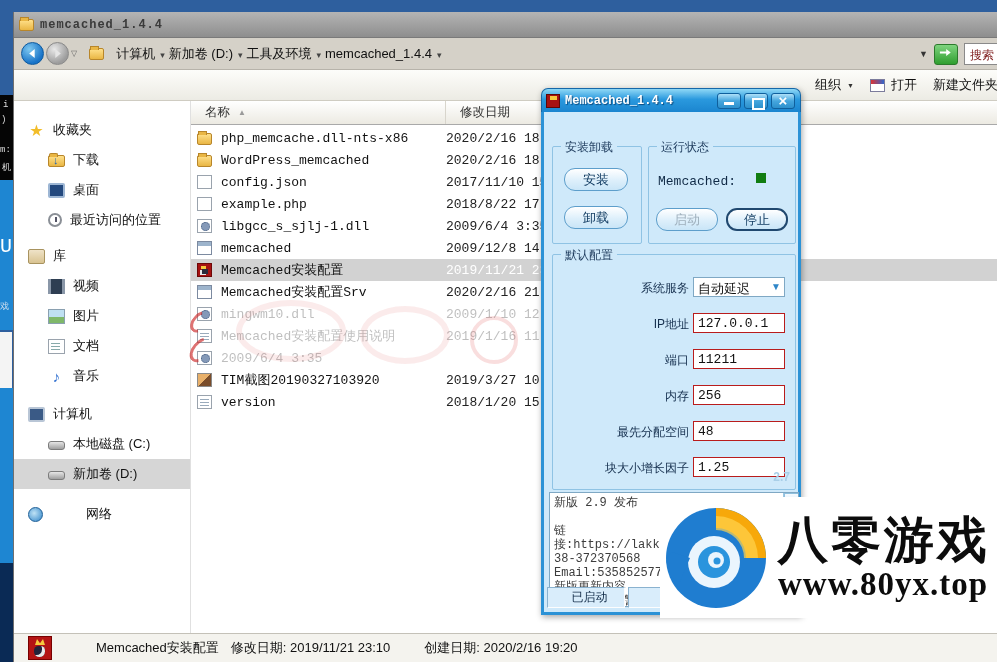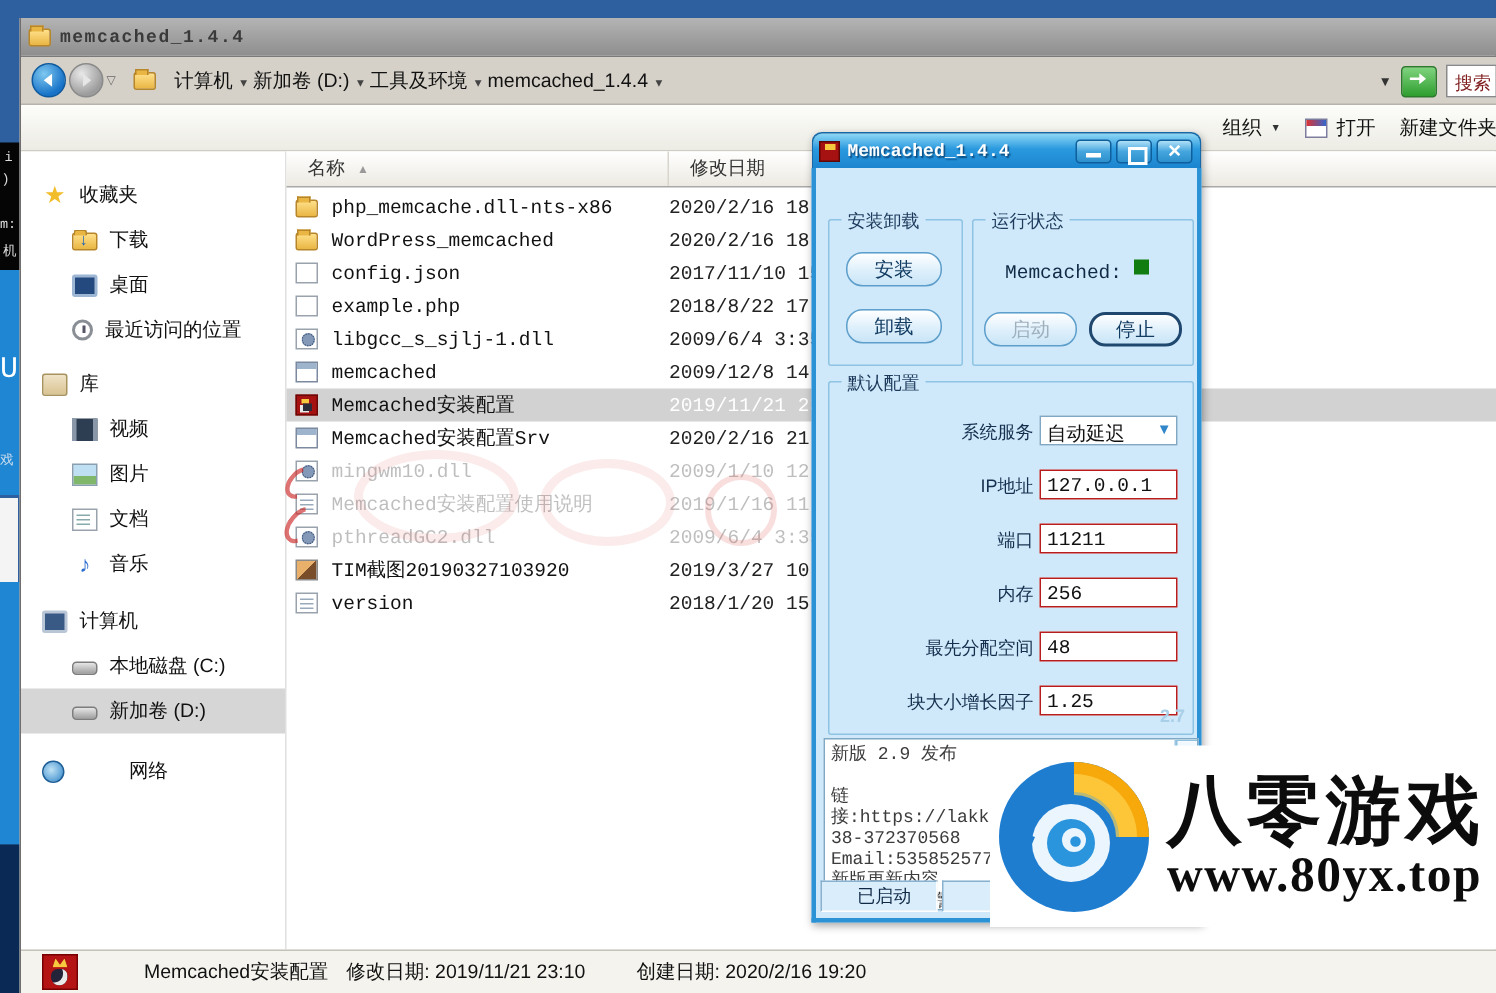--- a/index.html
+++ b/index.html
@@ -125,21 +125,21 @@
   .g-status { left:104px; top:34px; width:148px; height:98px; }
   .g-config { left:8px; top:142px; width:244px; height:236px; }
   .xbtn { position:absolute; border:1px solid #5d9ecb; border-radius:11px; background:linear-gradient(#ffffff,#ddeffb 55%,#c9e5f7);
     color:#123c62; font-size:13px; display:flex; align-items:center; justify-content:center; }
   .xbtn.disabled { color:#9fb0bd; }
   .xbtn.default { border:2px solid #20486f; }
   .b-install { left:20px; top:56px; width:64px; height:23px; }
   .b-uninst { left:20px; top:94px; width:64px; height:23px; }
   .b-start { left:112px; top:96px; width:62px; height:23px; }
   .b-stop { left:182px; top:96px; width:62px; height:23px; }
-  .svc-label { position:absolute; left:126px; top:62px; font:13px "Liberation Mono",monospace; color:#102a46; }
+  .svc-label { position:absolute; left:114px; top:62px; font:13px "Liberation Mono",monospace; color:#102a46; }
   .svc-light { position:absolute; left:212px; top:61px; width:10px; height:10px; background:#117d11; }
   .cfgrow { position:absolute; left:0; width:244px; height:20px; }
   .cfglabel { position:absolute; right:108px; top:3px; white-space:nowrap; color:#152f4e; }
   .cfginput { position:absolute; left:140px; top:0; width:92px; height:20px; background:#fff; border:1px solid #b91c1c;
     font:13px "Liberation Mono",monospace; color:#111; padding:2px 0 0 4px; }
   .cfgselect { border:1px solid #7fa8c4; background:#fff; font-family:"Liberation Sans",sans-serif; }
   .sel-chev { position:absolute; right:3px; top:3px; color:#2f86c8; font-size:10px; }
   .b-save { left:86px; top:300px; width:100px; height:23px; letter-spacing:2px; }
   .ver-mark { position:absolute; right:8px; top:358px; color:#a9cfe8; font:bold 12px "Liberation Sans",sans-serif; }
   .announce { position:absolute; left:5px; top:380px; width:250px; height:115px; background:#fff; border:1px solid #7fa8c4; overflow:hidden; }
@@ -342,21 +342,20 @@
             <span class="fname">mingwm10.dll</span>
             <span class="fdate">2009/1/10 12:32</span>
           </div>
         <div class="frow dim">
             <span class="fic fic-ver"></span>
             <span class="fname">Memcached安装配置使用说明</span>
             <span class="fdate">2019/1/16 11:2</span>
           </div>
         <div class="frow dim">
             <span class="fic fic-dll"></span>
-            <span class="fname">pthreadGC2.dll</span>
             <span class="fdate">2009/6/4 3:35</span>
           </div>
         <div class="frow">
             <span class="fic fic-img"></span>
             <span class="fname">TIM截图20190327103920</span>
             <span class="fdate">2019/3/27 10:39</span>
           </div>
         <div class="frow">
             <span class="fic fic-ver"></span>
             <span class="fname">version</span>

